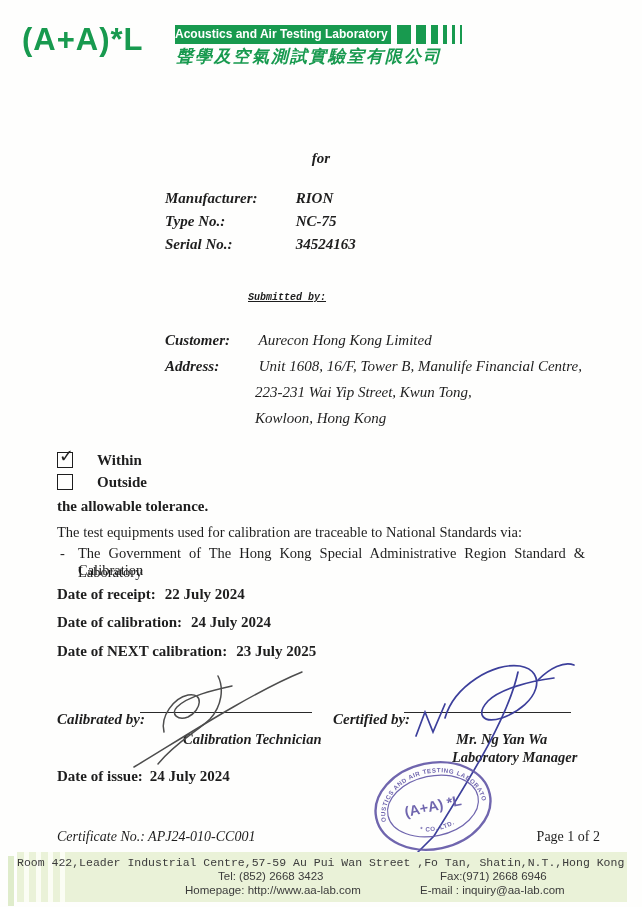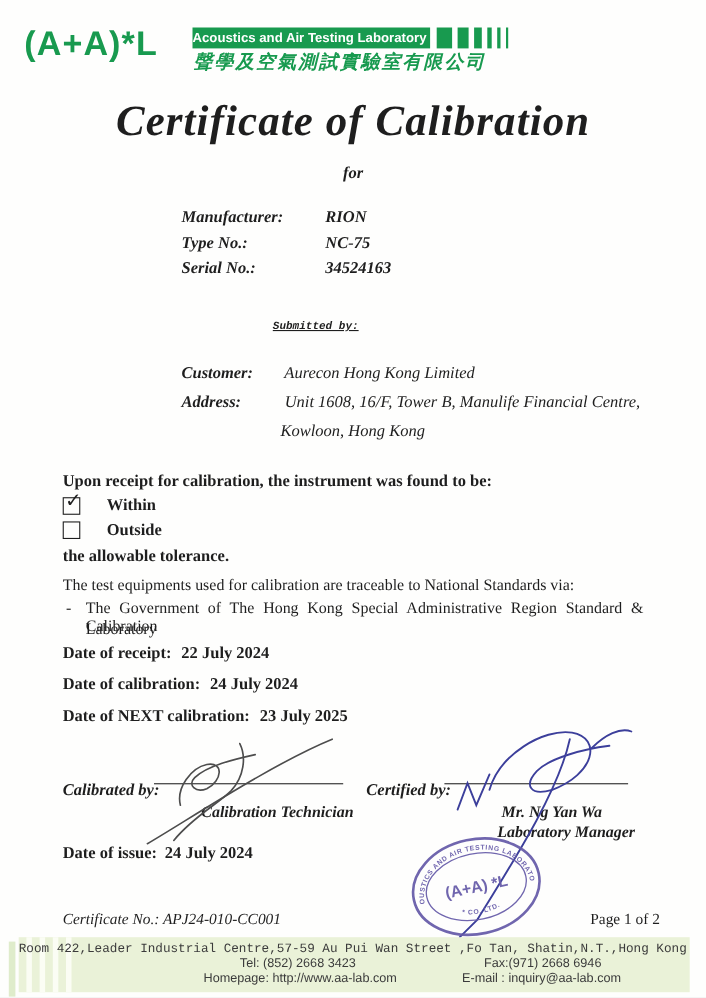--- a/index.html
+++ b/index.html
@@ -106,21 +106,20 @@
   <div class="bars">
     <span class="b1"></span>
     <span class="b2"></span>
     <span class="b3"></span>
     <span class="b4"></span>
     <span class="b5"></span>
     <span class="b6"></span>
   </div>
   <div class="company-zh">聲學及空氣測試實驗室有限公司</div>
 
-  <div class="title">Certificate of Calibration</div>
   <div class="for-label">for</div>
 
   <div class="inst">
     <div class="row">
       <span class="lab">Manufacturer:</span>
       <span>RION</span>
     </div>
     <div class="row">
       <span class="lab">Type No.:</span>
       <span>NC-75</span>
@@ -134,24 +133,24 @@
   <div class="submitted">Submitted by:</div>
   <div class="cust">
     <div class="row">
       <span class="lab">Customer:</span>
       <span>Aurecon Hong Kong Limited</span>
     </div>
     <div class="row">
       <span class="lab">Address:</span>
       <span>Unit 1608, 16/F, Tower B, Manulife Financial Centre,</span>
     </div>
+    <div class="addr-extra">223-231 Wai Yip Street, Kwun Tong,</div>
     <div class="addr-extra">Kowloon, Hong Kong</div>
   </div>
 
-  <div class="bold-line" style="top:430px">Upon receipt for calibration, the instrument was found to be:</div>
   <div class="opt" style="top:452px">
     <span class="cb checked"></span>
     <span>Within</span>
   </div>
   <div class="opt" style="top:474px">
     <span class="cb"></span>
     <span>Outside</span>
   </div>
   <div class="bold-line" style="top:498px">the allowable tolerance.</div>
 

